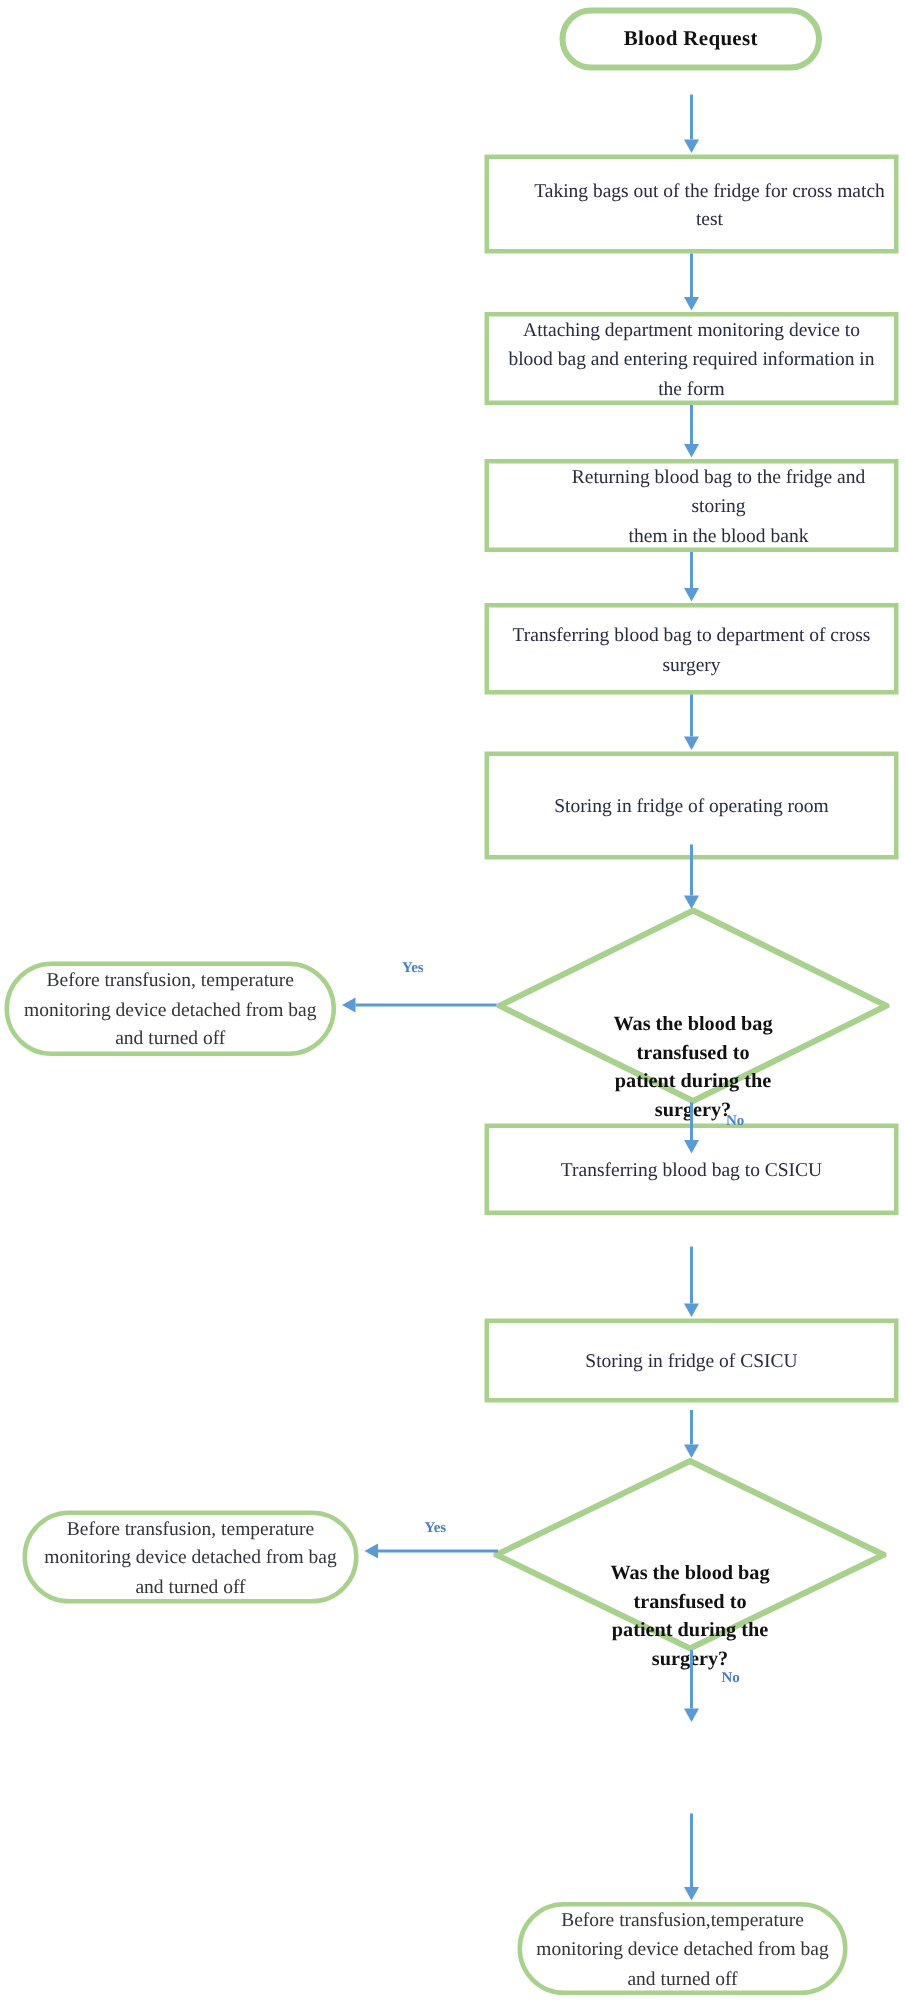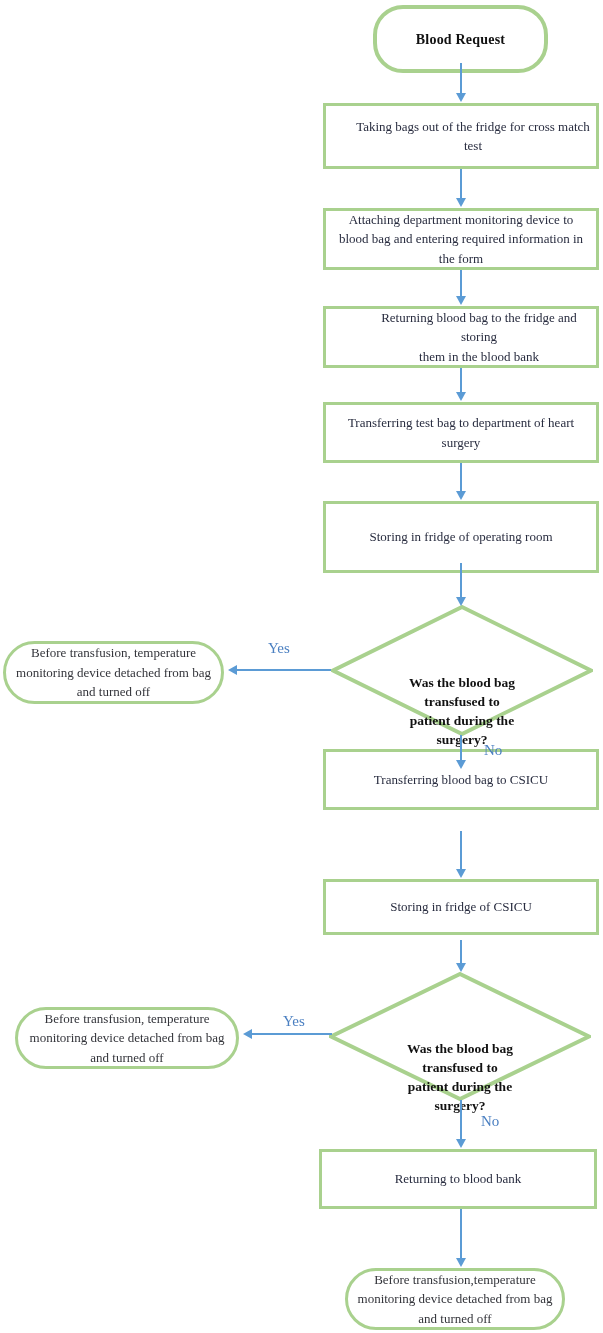--- a/index.html
+++ b/index.html
@@ -49,52 +49,52 @@
     border-top: 9px solid var(--arrow, #5b9bd5);
   }
   .head-left {
     position: absolute; width: 0; height: 0;
     border-top: 5px solid transparent;
     border-bottom: 5px solid transparent;
     border-right: 9px solid var(--arrow, #5b9bd5);
   }
   .branch-label {
     position: absolute;
-    font-size: 15px;
-    font-weight: normal;
+    font-size: 10px;
+    font-weight: bold;
     color: var(--label-blue, #4a7fc1);
   }
 </style>
 </head>
 <body>
 
 <div id="canvas">
 
-  <div class="node start-term" style="left:373px; top:5px; width:175px; height:68px;">
+  <div class="node start-term" style="left:373px; top:5px; width:175px; height:42px;">
     <div class="label start-label">Blood Request</div>
   </div>
 
   <div class="node process" style="left:323px; top:103px; width:276px; height:66px;padding-left:24px;">
     <div class="label">Taking bags out of the fridge for cross match
 test</div>
   </div>
 
   <div class="node process" style="left:323px; top:208px; width:276px; height:62px;">
     <div class="label">Attaching department monitoring device to
 blood bag and entering required information in
 the form</div>
   </div>
 
   <div class="node process" style="left:323px; top:306px; width:276px; height:62px;padding-left:36px;">
     <div class="label">Returning blood bag to the fridge and storing
 them in the blood bank</div>
   </div>
 
   <div class="node process" style="left:323px; top:402px; width:276px; height:61px;">
-    <div class="label">Transferring test bag to department of heart
+    <div class="label">Transferring blood bag to department of cross
 surgery</div>
   </div>
 
   <div class="node process" style="left:323px; top:501px; width:276px; height:72px;">
     <div class="label">Storing in fridge of operating room</div>
   </div>
 
   <div class="decision" style="left:331px; top:605px; width:262px; height:131px;">
     <svg width="262" height="131" viewBox="0 0 262 131">
       <polygon points="131,2 260,65.5 131,129 2,65.5" fill="#ffffff" stroke="#a9d18e" stroke-width="4" stroke-linejoin="miter"></polygon>
@@ -128,23 +128,20 @@
 patient during the
 surgery?</div>
   </div>
 
   <div class="node terminator" style="left:15px; top:1007px; width:224px; height:62px;">
     <div class="label term-label">Before transfusion, temperature
 monitoring device detached from bag
 and turned off</div>
   </div>
 
-  <div class="node process" style="left:319px; top:1149px; width:278px; height:60px;">
-    <div class="label">Returning to blood bank</div>
-  </div>
 
   <div class="node terminator" style="left:345px; top:1268px; width:220px; height:62px;">
     <div class="label term-label">Before transfusion,temperature
 monitoring device detached from bag
 and turned off</div>
   </div>
 
   <div class="vline" style="left:460px; top:63px; height:30px;"></div>
   <div class="head-down" style="left:456px; top:93px;"></div>
 

